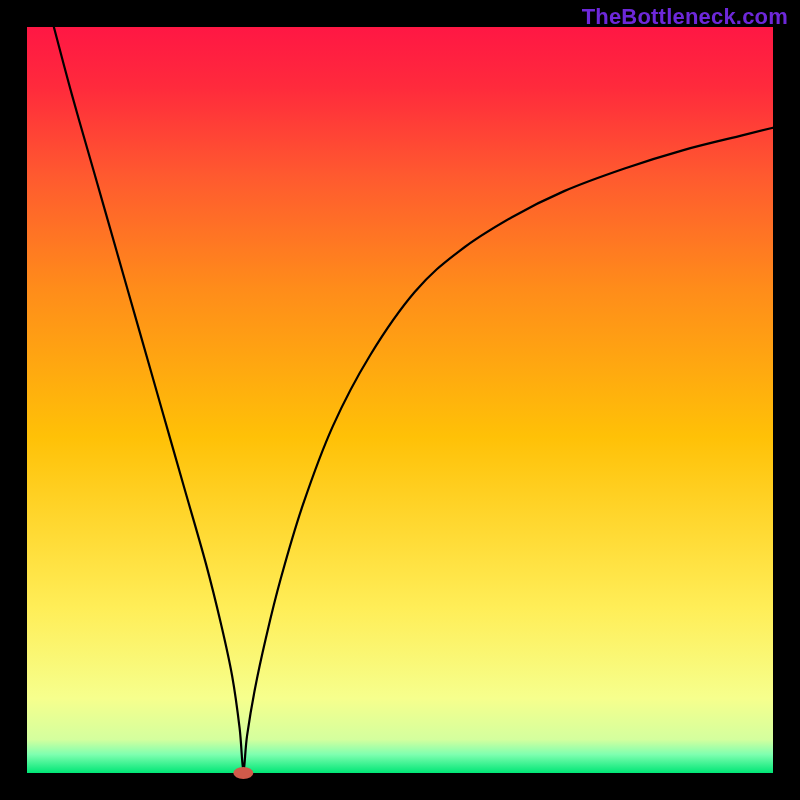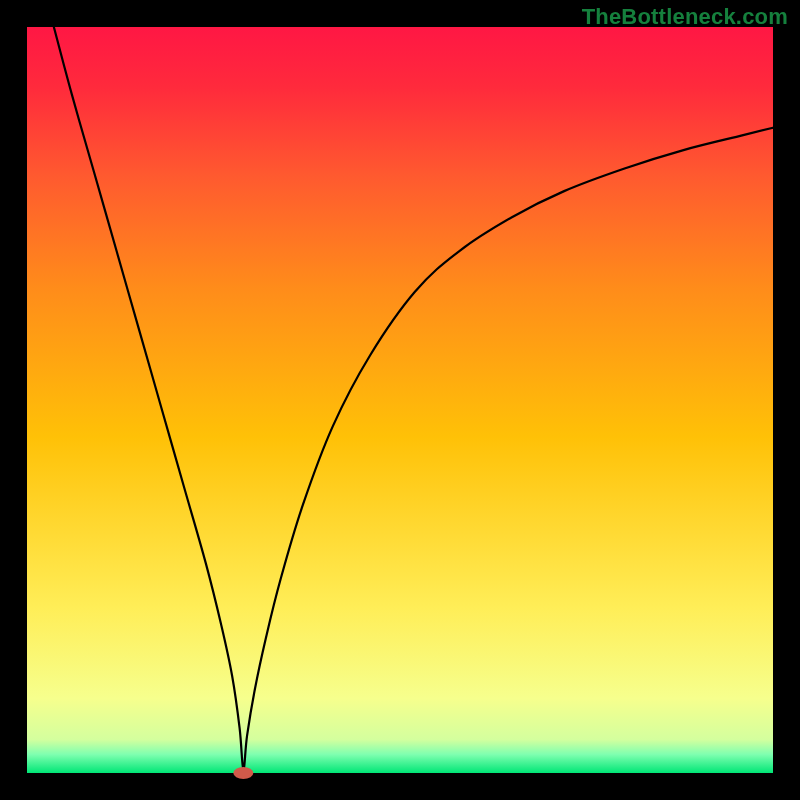--- a/index.html
+++ b/index.html
@@ -18,21 +18,21 @@
   }
   svg {
     display: block;
   }
   .watermark {
     position: absolute;
     top: 4px;
     right: 12px;
     font-size: 22px;
     font-weight: 600;
-    color: #15803d;
+    color: #6d28d9;
     letter-spacing: 0.2px;
   }
 </style>
 </head>
 <body>
 
 <div class="chart-container">
 
   <svg id="chart-svg" width="800" height="800" viewBox="0 0 800 800">
     <defs>

